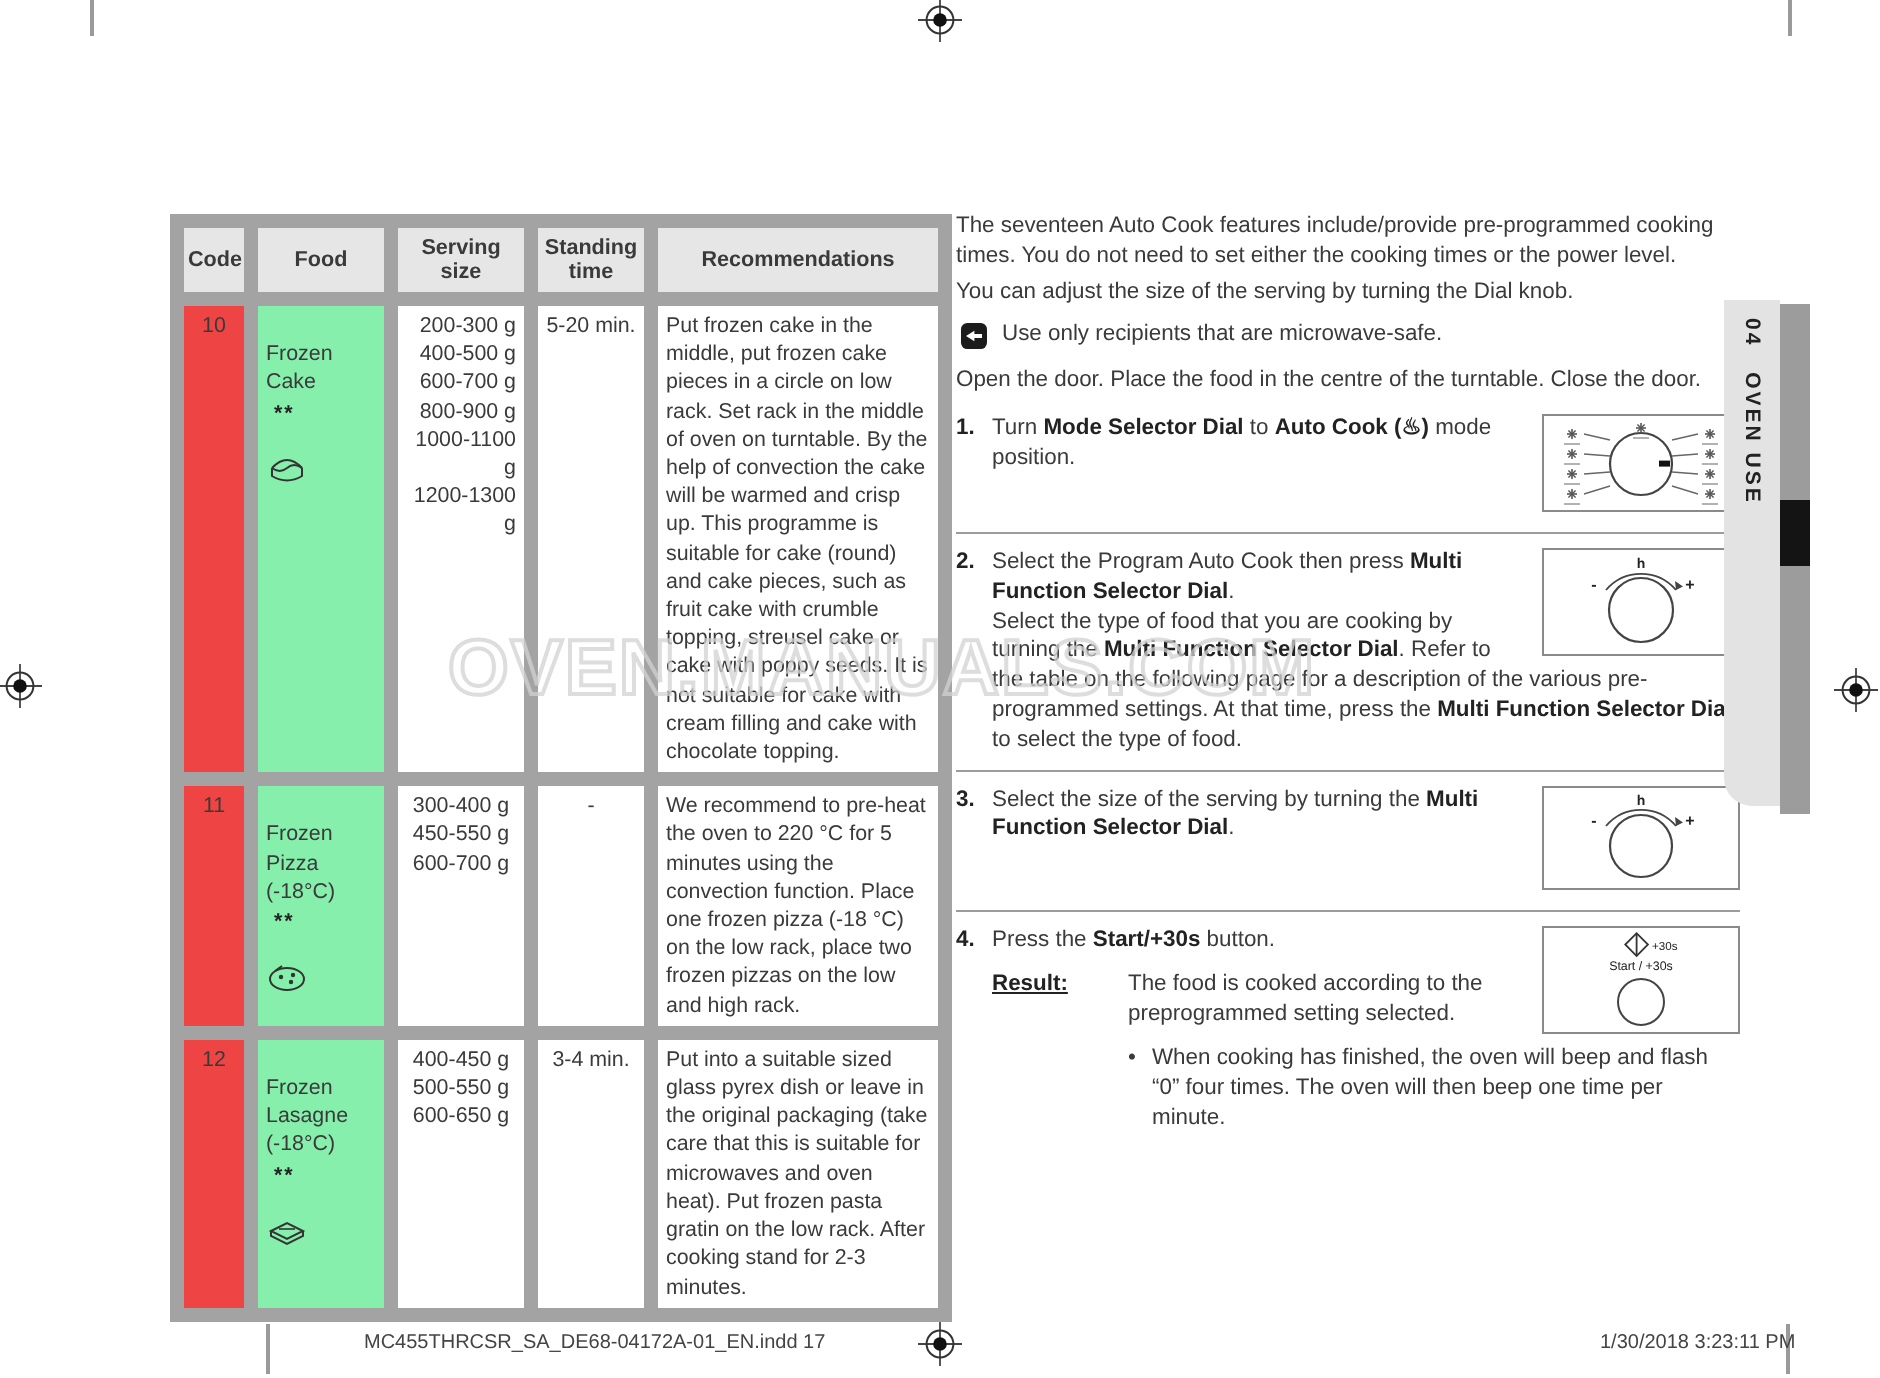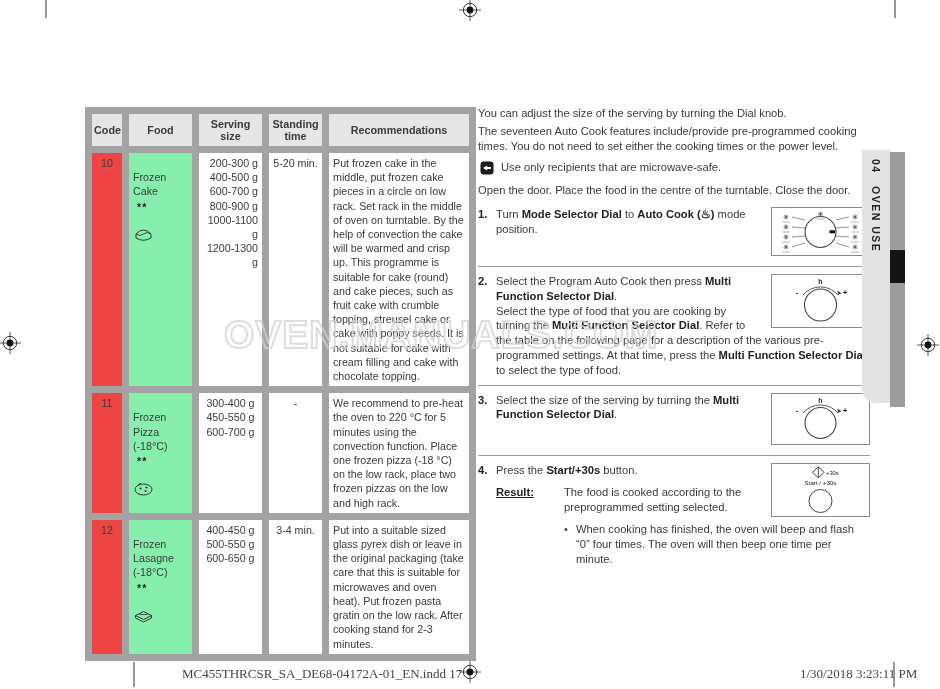--- a/index.html
+++ b/index.html
@@ -54,21 +54,21 @@
     border-radius:0 0 0 14px;}
   #side-tab-text{writing-mode:vertical-rl;font-size:10.5px;font-weight:bold;color:#222;
     letter-spacing:1.5px;margin:9px 0 0 8px;white-space:nowrap;}
   #side-tab-text .num{margin-bottom:8px;}
   #side-strip{position:absolute;left:890px;top:152px;width:15px;height:255px;background:#9c9c9c;}
   #side-strip-black{position:absolute;left:890px;top:250px;width:15px;height:33px;background:#141414;}
 
   
   #page-footer{position:absolute;left:85px;top:600px;width:784px;text-align:center;
     font-weight:bold;font-size:12px;color:#222;}
-  .imprint{position:absolute;font-family:Liberation Serif, serif;font-size:13px;color:#444;
+  .imprint{position:absolute;font-family:Liberation Sans, sans-serif;font-size:10px;color:#444;
     top:666px;white-space:nowrap;}
   #imprint-left{left:182px;}
   #imprint-right{left:800px;}
 </style>
 </head>
 <body>
 
 <div id="sheet">
 
   <div class="vtick" style="left:45px;top:0;height:18px;"></div>
@@ -179,22 +179,22 @@
       <td class="c-serv"><span class="sv">400-450 g
 500-550 g
 600-650 g</span></td>
       <td class="c-stand">3-4 min.</td>
       <td class="c-rec">Put into a suitable sized glass pyrex dish or leave in the original packaging (take care that this is suitable for microwaves and oven heat). Put frozen pasta gratin on the low rack. After cooking stand for 2-3 minutes.</td>
     </tr>
   </tbody>
     </table>
 
   <div id="article">
+    <p>The seventeen Auto Cook features include/provide pre-programmed cooking times. You do not need to set either the cooking times or the power level.</p>
     <p>You can adjust the size of the serving by turning the Dial knob.</p>
-    <p>The seventeen Auto Cook features include/provide pre-programmed cooking times. You do not need to set either the cooking times or the power level.</p>
 
     <div class="note-row">
       <svg width="14" height="14" viewBox="0 0 14 14">
         <rect x="0.5" y="0.5" width="13" height="13" rx="3.2" fill="#1c1c1c"></rect>
         <path d="M3,7 L7.2,4.4 L7.2,6 L11,6 L11,8 L7.2,8 L7.2,9.6 Z" fill="#fff"></path>
       </svg>
       <span>Use only recipients that are microwave-safe.</span>
     </div>
 
     <p style="margin-bottom:6px">Open the door. Place the food in the centre of the turntable. Close the door.</p>

